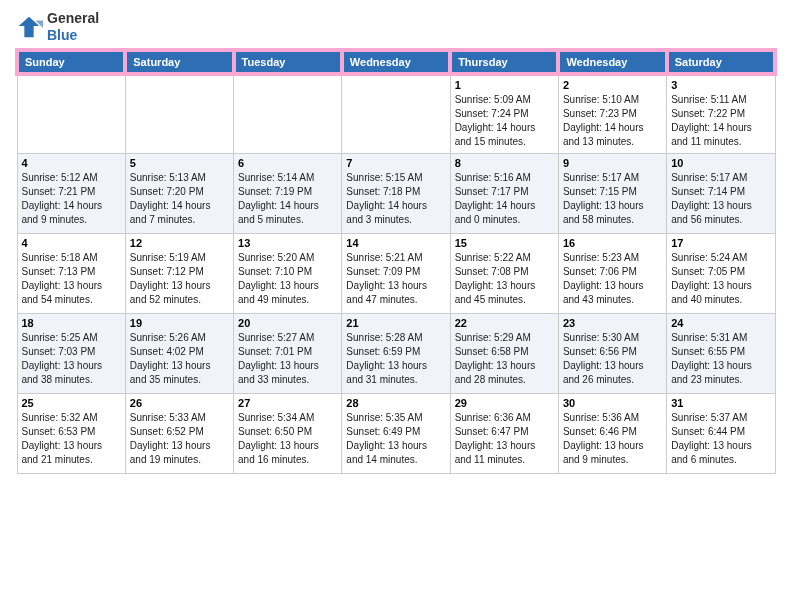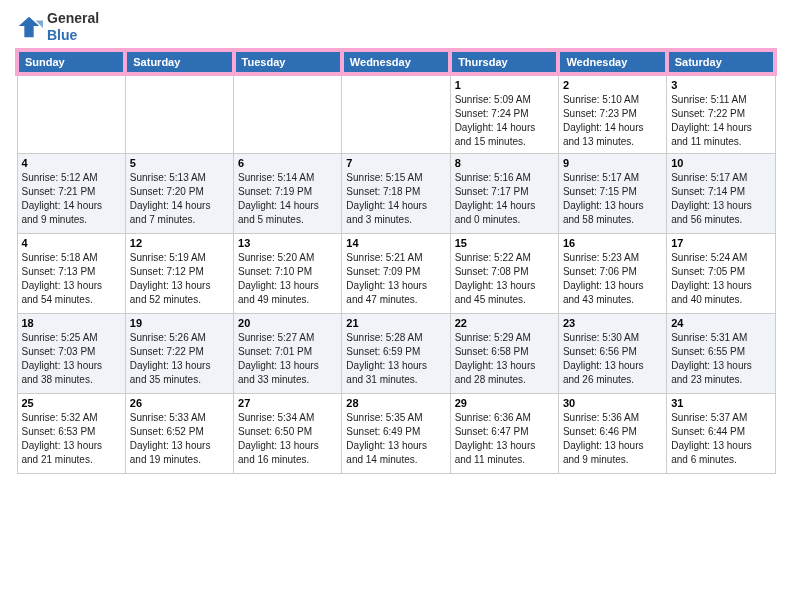--- a/index.html
+++ b/index.html
@@ -255,21 +255,21 @@
           <td>
             <span class="day-number">18</span>
             <div class="day-info">Sunrise: 5:25 AM
 Sunset: 7:03 PM
 Daylight: 13 hours
 and 38 minutes.</div>
           </td>
           <td>
             <span class="day-number">19</span>
             <div class="day-info">Sunrise: 5:26 AM
-Sunset: 7:22 PM
+Sunset: 4:02 PM
 Daylight: 13 hours
 and 35 minutes.</div>
           </td>
           <td>
             <span class="day-number">20</span>
             <div class="day-info">Sunrise: 5:27 AM
 Sunset: 7:01 PM
 Daylight: 13 hours
 and 33 minutes.</div>
           </td>

